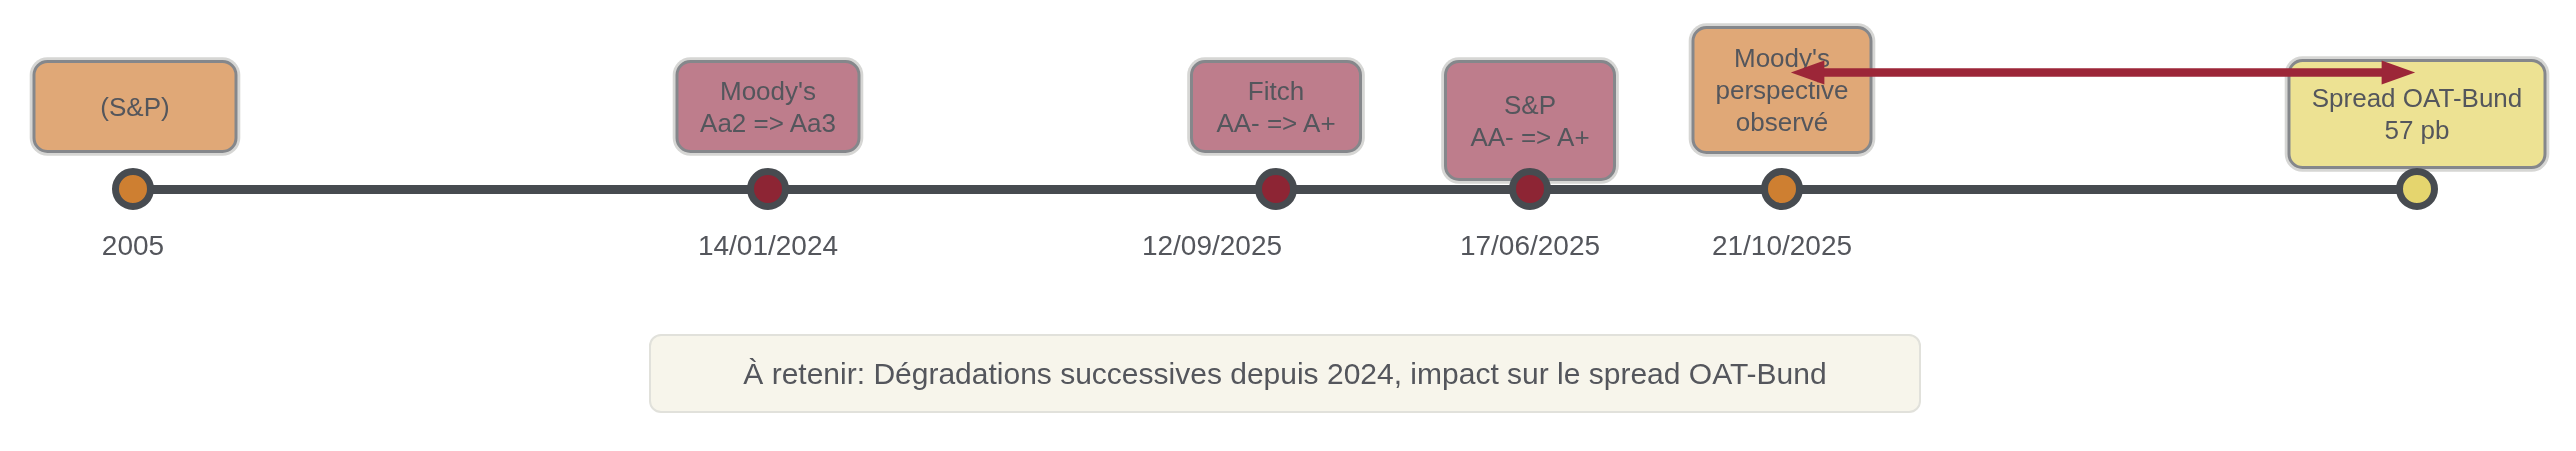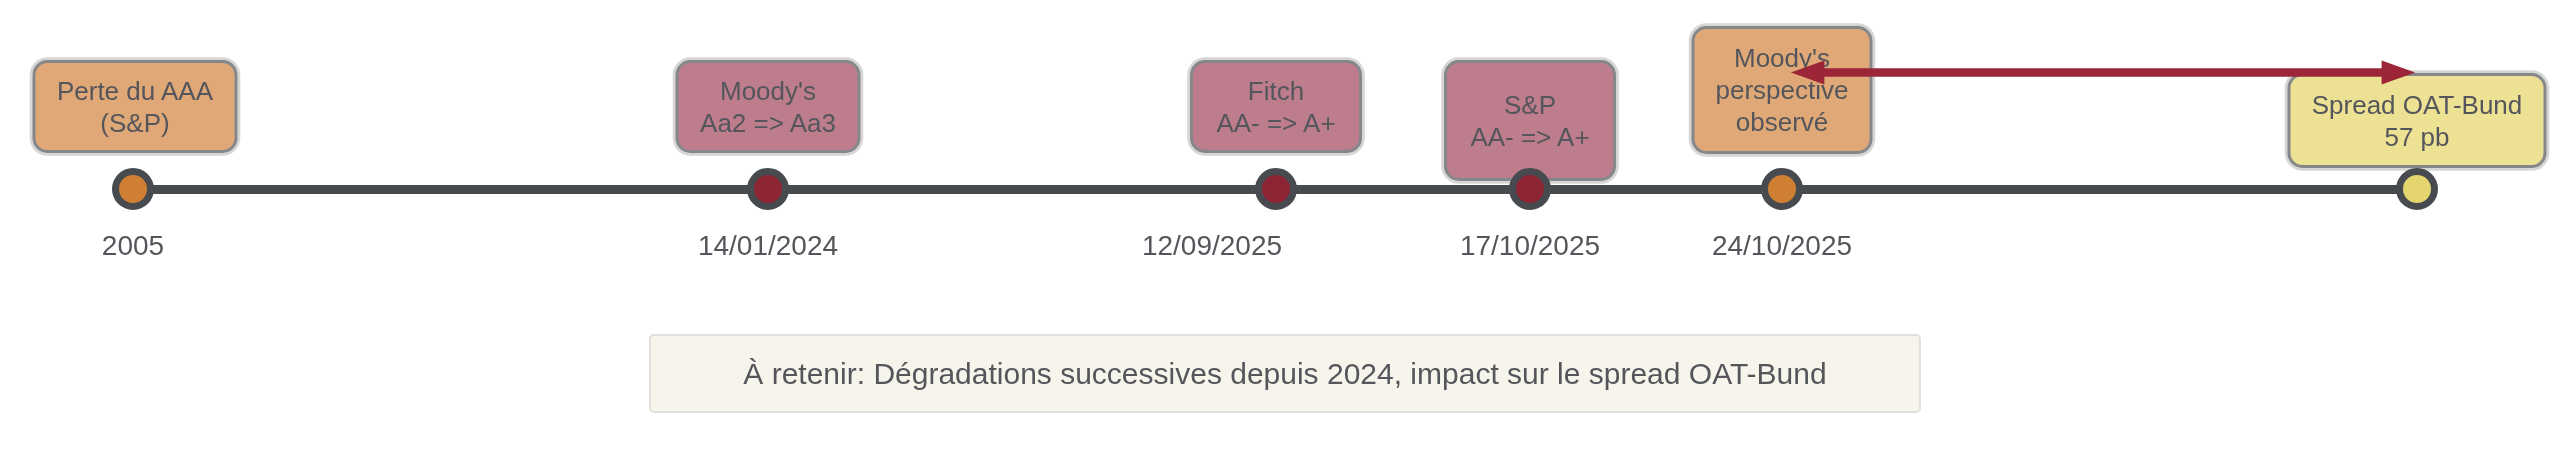--- a/index.html
+++ b/index.html
@@ -66,38 +66,37 @@
     position:absolute;left:1781px;top:52px;
     z-index:5;
   }
   .annotation-arrow line{stroke:var(--arrow_red);}
   .annotation-arrow polygon{fill:var(--arrow_red);}
   .note{
     position:absolute;left:649px;top:334px;
     width:1272px;height:79px;
     background:var(--note_bg);
     border:2.8px solid var(--note_border);
-    border-radius:5px;
+    border-radius:12px;
     display:flex;align-items:center;justify-content:center;
     font-size:30px;
     color:var(--text_dark);
     box-sizing:border-box;
     z-index:2;
     white-space:nowrap;
   }
 </style>
 </head>
 <body>
 
 <div class="page">
 
   <div class="tl-line"></div>
 
   <div class="event-box tan" style="left:135px;top:60px;width:205px;height:93px">
-    <span>Perte du AAA</span>
     <span>(S&amp;P)</span>
   </div>
   <div class="dot orange" style="left:133px"></div>
   <div class="date" style="left:133px">2005</div>
 
   <div class="event-box pink" style="left:768px;top:60px;width:185px;height:93px">
     <span>Moody's</span>
     <span>Aa2 =&gt; Aa3</span>
   </div>
   <div class="dot dark-red" style="left:768px"></div>
@@ -108,31 +107,31 @@
     <span>AA- =&gt; A+</span>
   </div>
   <div class="dot dark-red" style="left:1276px"></div>
   <div class="date" style="left:1212px">12/09/2025</div>
 
   <div class="event-box pink" style="left:1530px;top:60px;width:172px;height:121px">
     <span>S&amp;P</span>
     <span>AA- =&gt; A+</span>
   </div>
   <div class="dot dark-red" style="left:1530px"></div>
-  <div class="date" style="left:1530px">17/10/2025</div>
+  <div class="date" style="left:1530px">17/06/2025</div>
 
   <div class="event-box tan" style="left:1782px;top:26px;width:181px;height:128px">
     <span>Moody's</span>
     <span>perspective</span>
     <span>observé</span>
   </div>
   <div class="dot orange" style="left:1782px"></div>
-  <div class="date" style="left:1782px">24/10/2025</div>
+  <div class="date" style="left:1782px">21/10/2025</div>
 
-  <div class="event-box yellow" style="left:2417px;top:73px;width:259px;height:95px">
+  <div class="event-box yellow" style="left:2417px;top:59px;width:259px;height:110px">
     <span>Spread OAT-Bund</span>
     <span>57 pb</span>
   </div>
   <div class="dot yellow" style="left:2417px"></div>
 
   <svg class="annotation-arrow" width="644" height="41" viewBox="0 0 690 44">
     <line x1="38" y1="22" x2="652" y2="22" stroke-width="9"></line>
     <polygon points="10,22 46,9 46,35"></polygon>
     <polygon points="680,22 644,9 644,35"></polygon>
   </svg>

